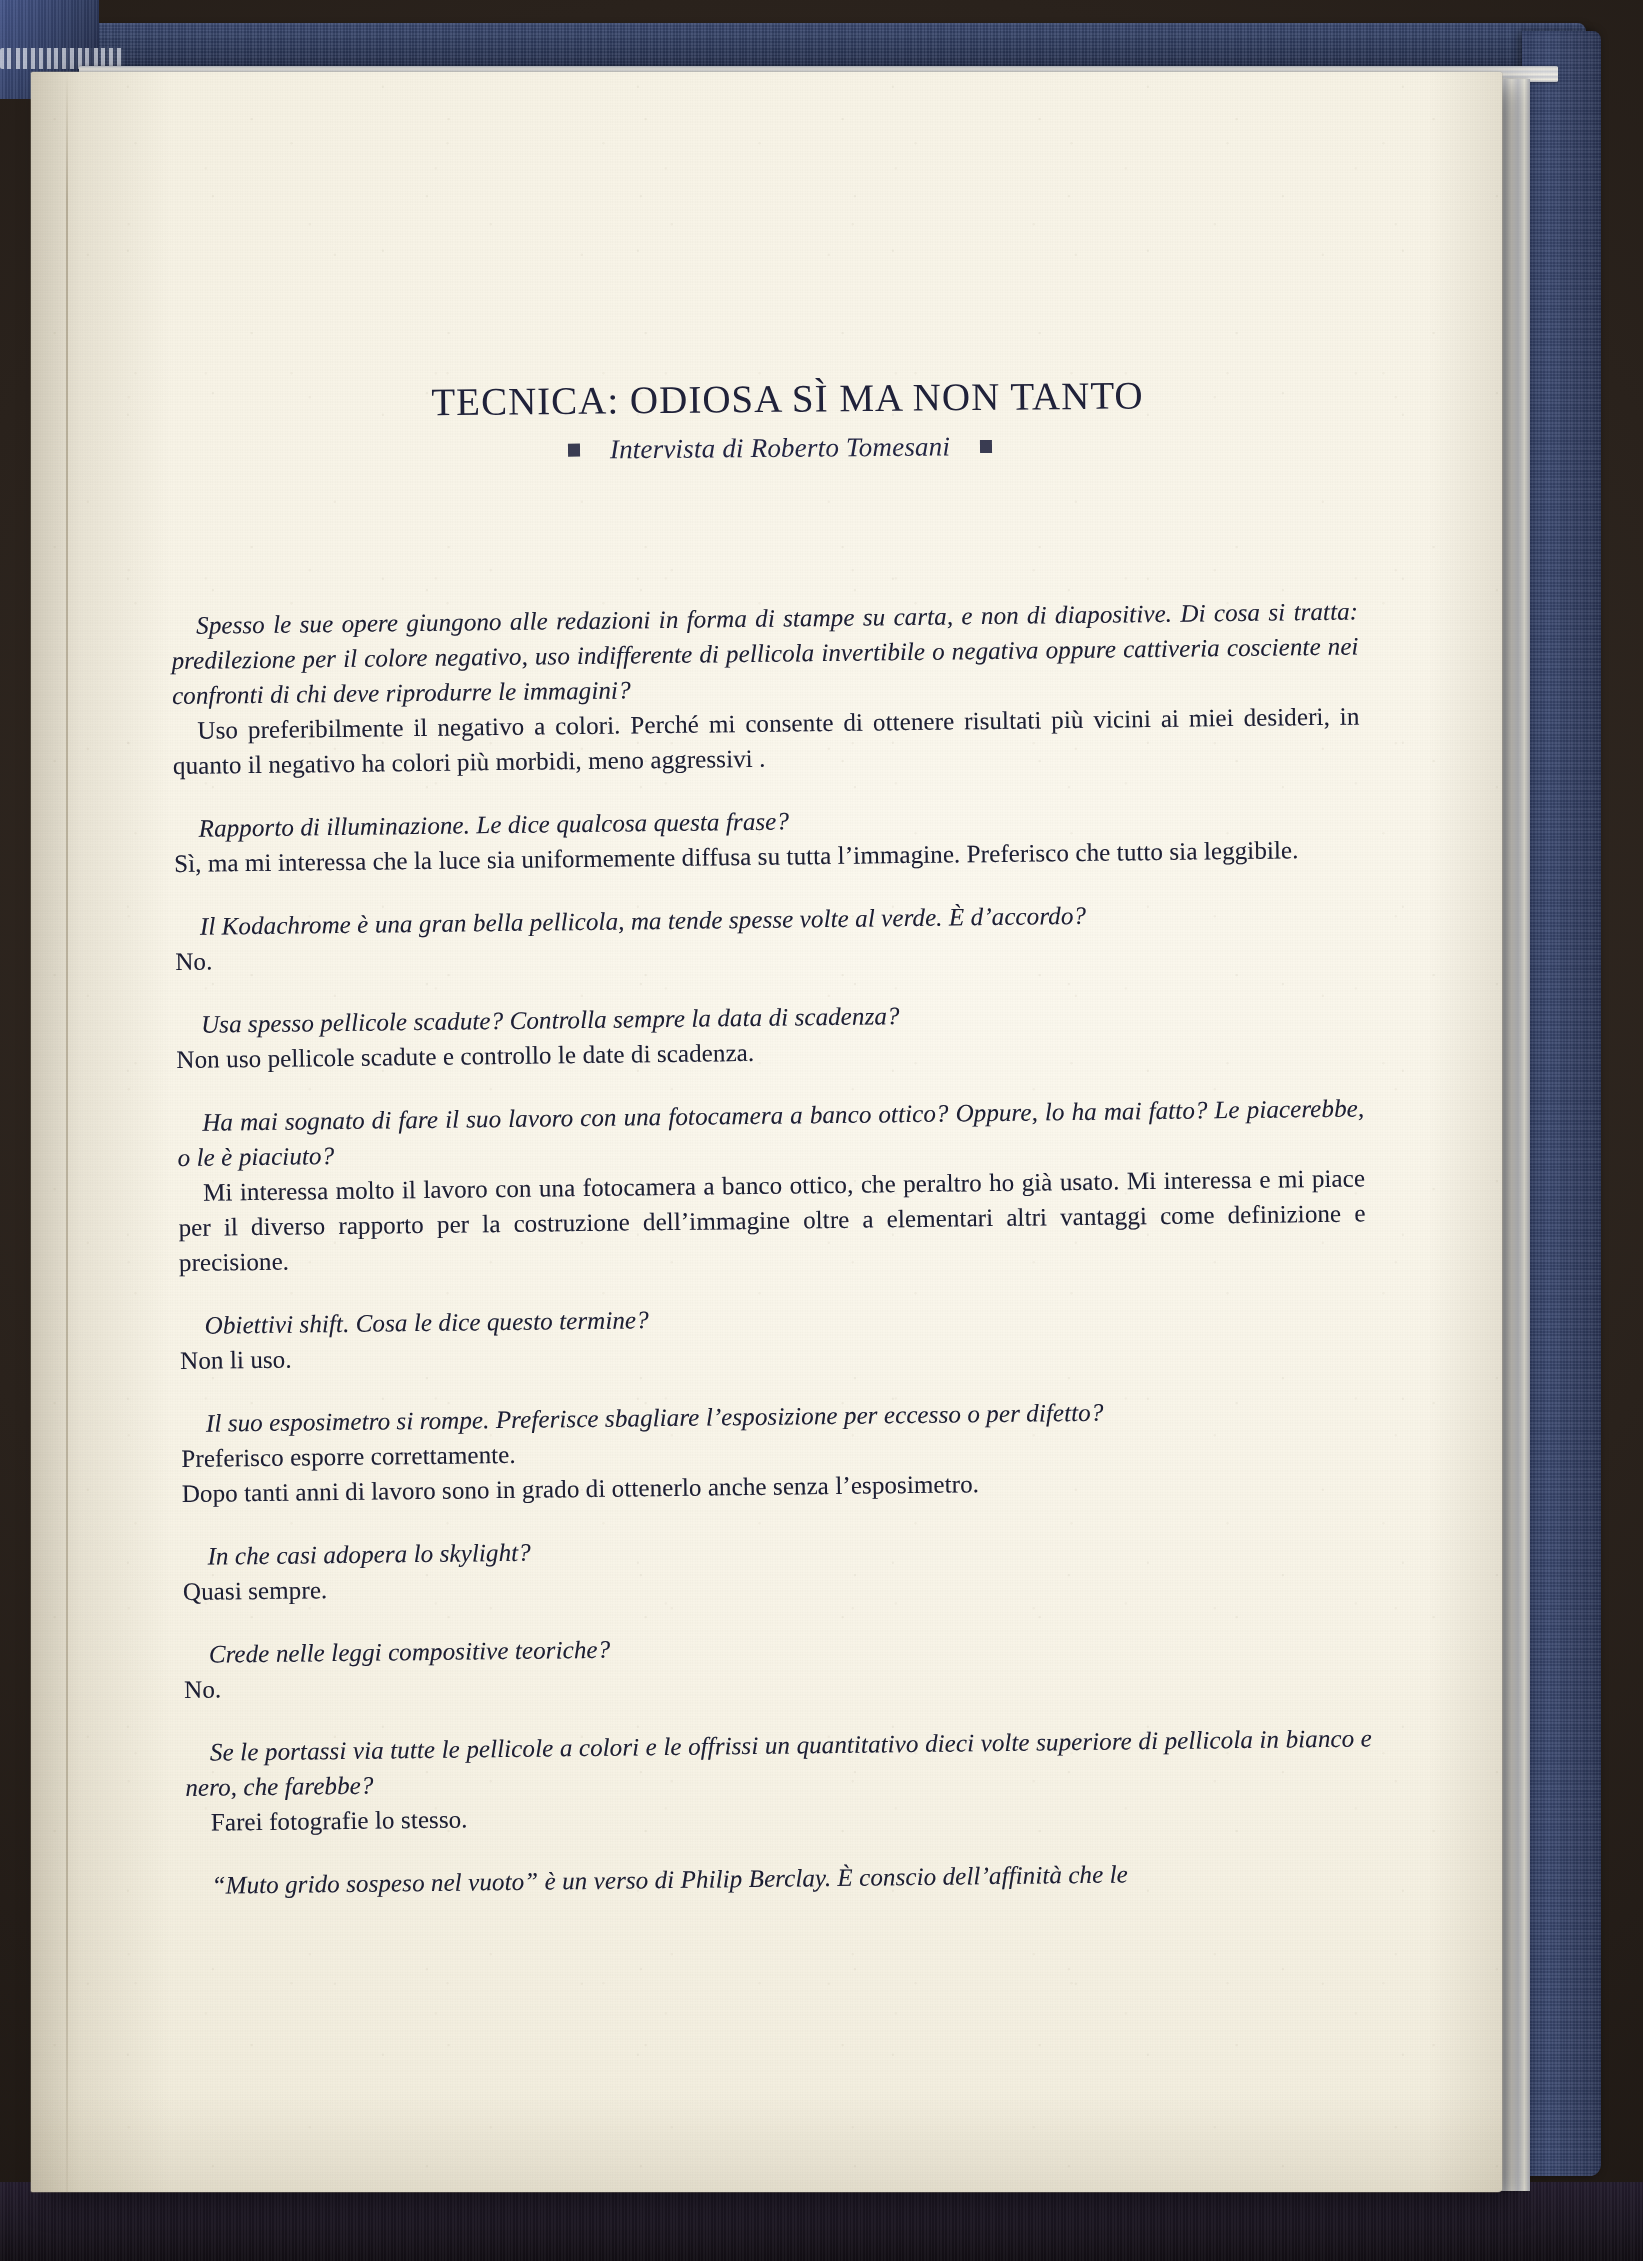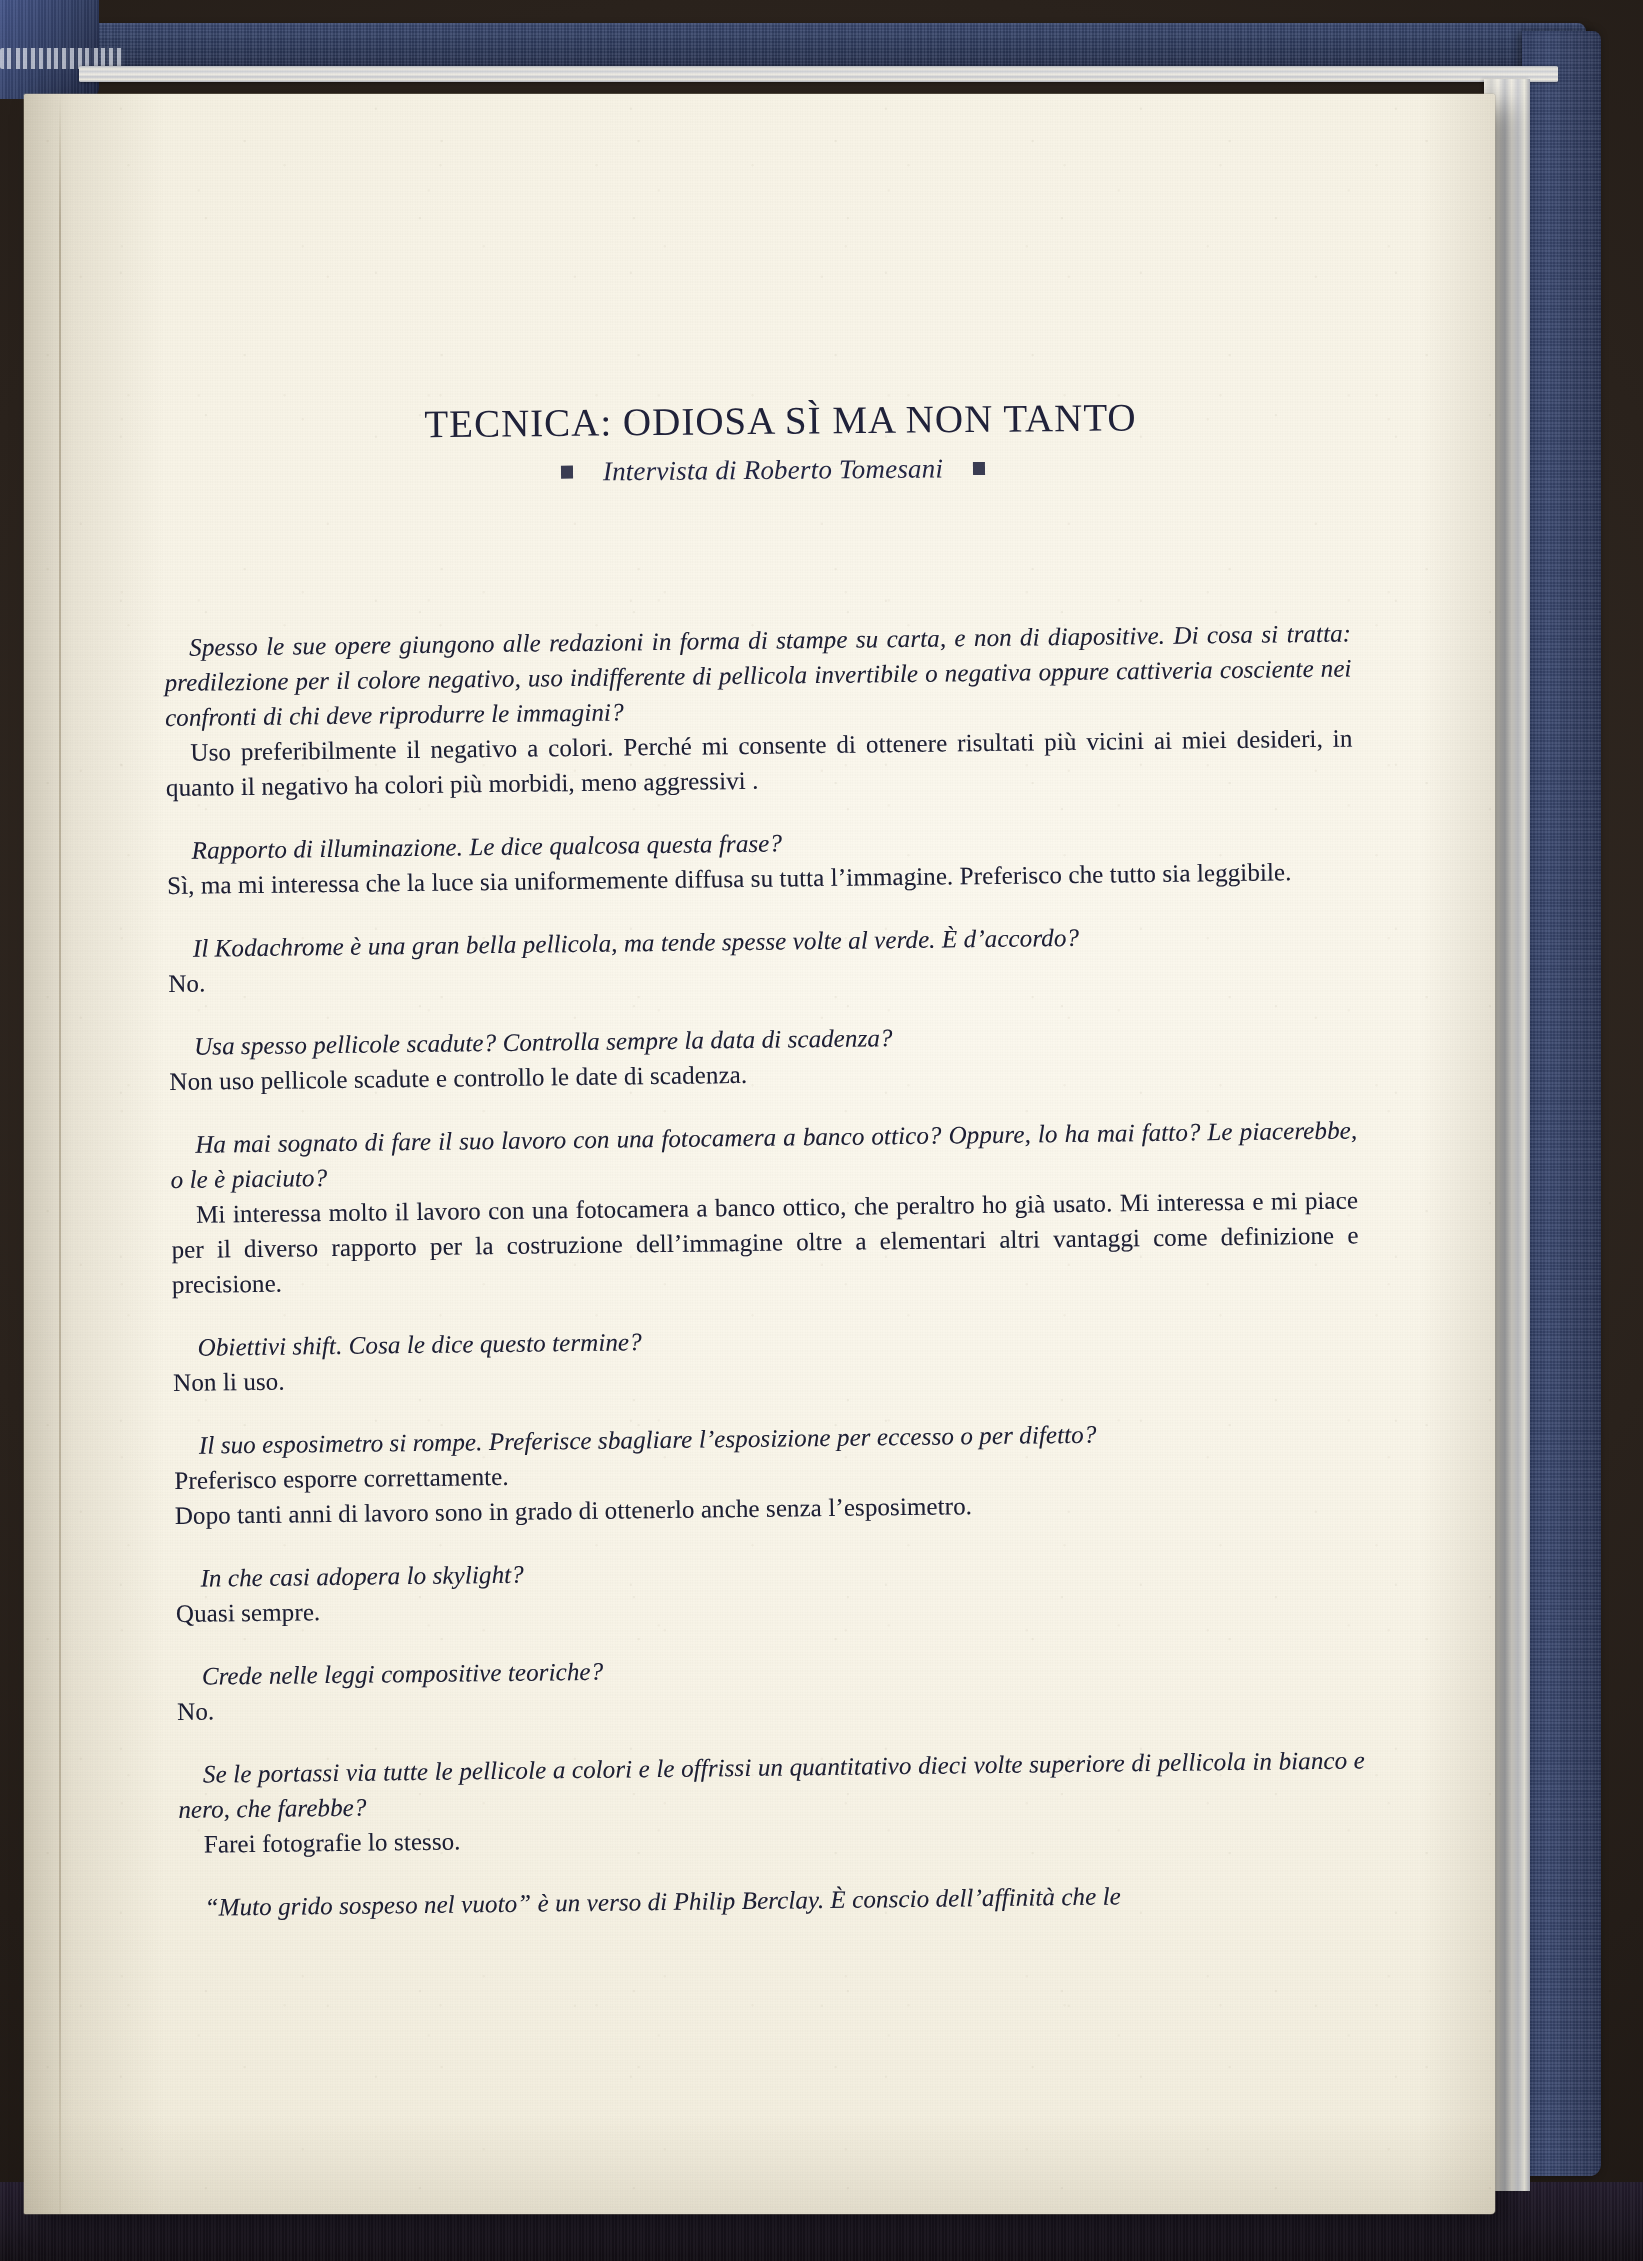--- a/index.html
+++ b/index.html
@@ -101,32 +101,31 @@
     left: 1484px; top: 79px; width: 46px; height: 2112px;
     background: linear-gradient(90deg,
       #efece3 0%, #d8d7d3 16%, #f4f1e8 30%, #c9cacd 45%,
       #f1eee5 60%, #cfd0d4 74%, #eceadf 88%, #a9abb3 100%);
     box-shadow: -1.6px 0 3.3px rgba(0,0,0,.18);
   }
 
   
   .page {
     position: absolute;
-    left: 24px;
+    left: 31px;
     top: 72px;
     width: 1471px;
     height: 2120px;
     background:
       radial-gradient(ellipse 120% 70% at 62% 40%, #fbf8ee 0%, #f7f3e6 55%, #efead9 100%);
     box-shadow:
       0 0 0 0.8px rgba(180,172,150,.35),
       15px 11.5px 28px rgba(0,0,0,.42);
     border-radius: 1.6px 2.5px 4.1px 1.6px;
     overflow: hidden;
-    margin-top: 22px;
   }
 
   
   .page::before {
     content: "";
     position: absolute;
     inset: 0;
     pointer-events: none;
     opacity: .5;
     background-image:

